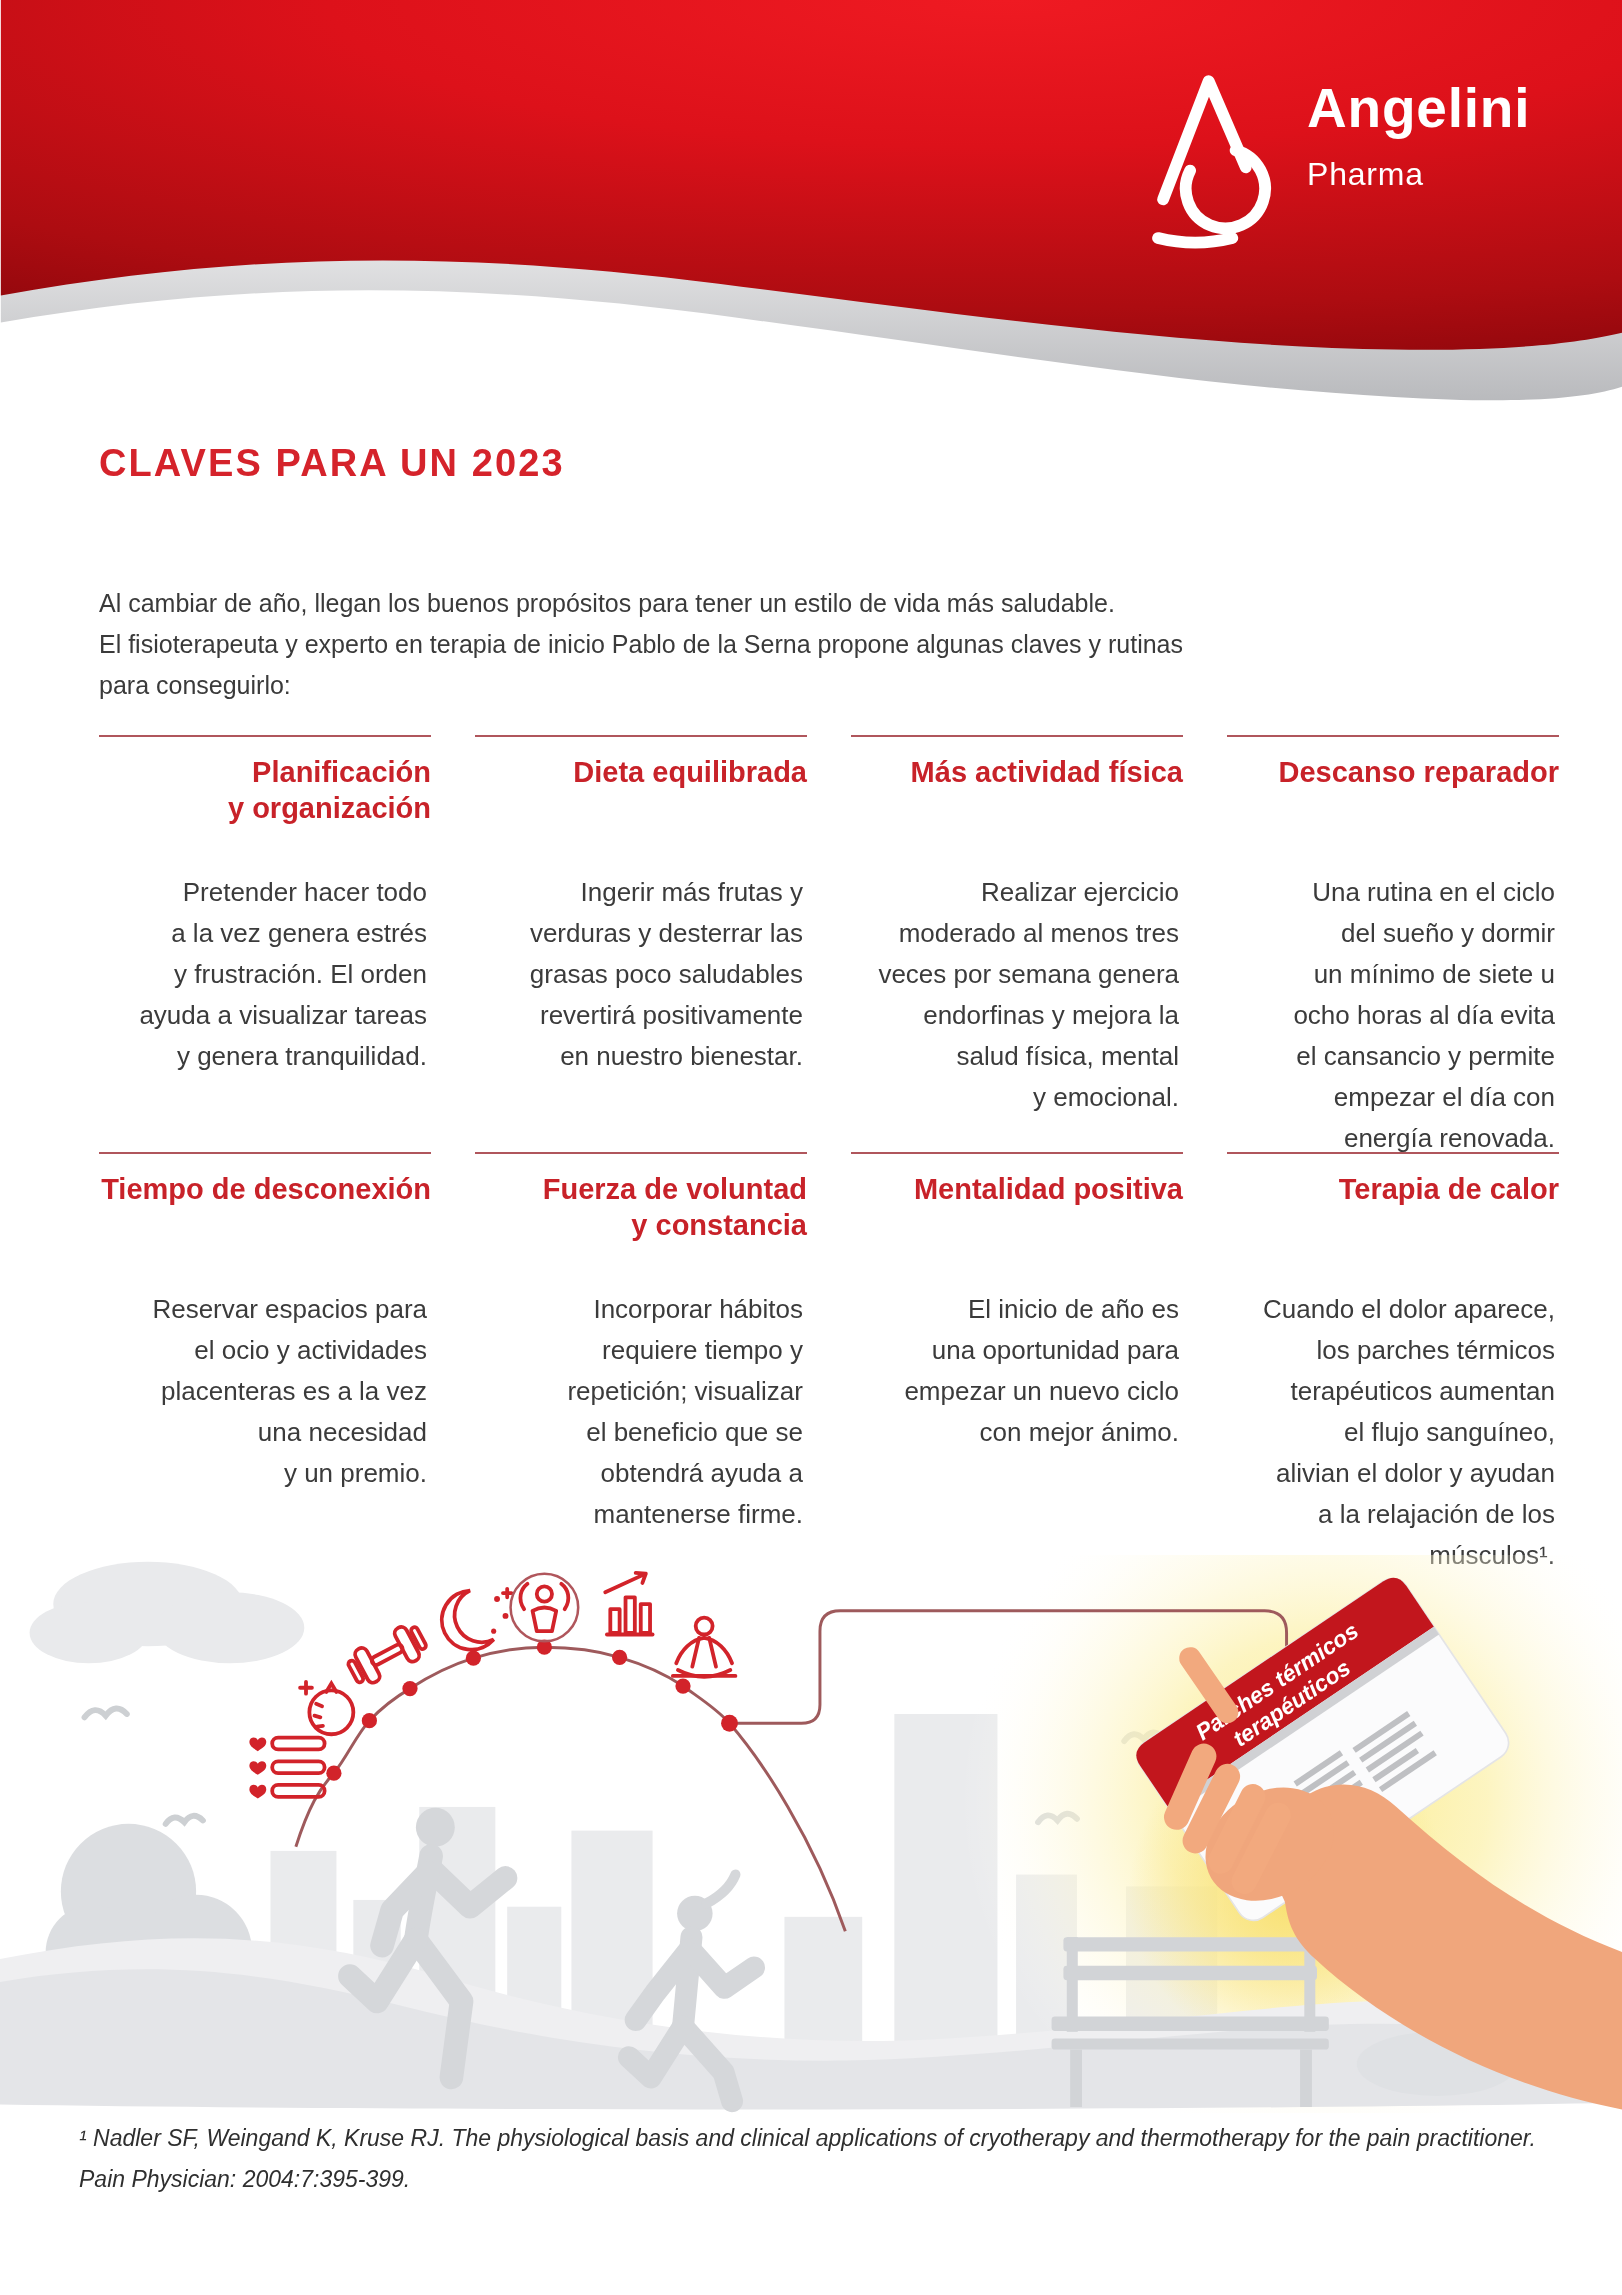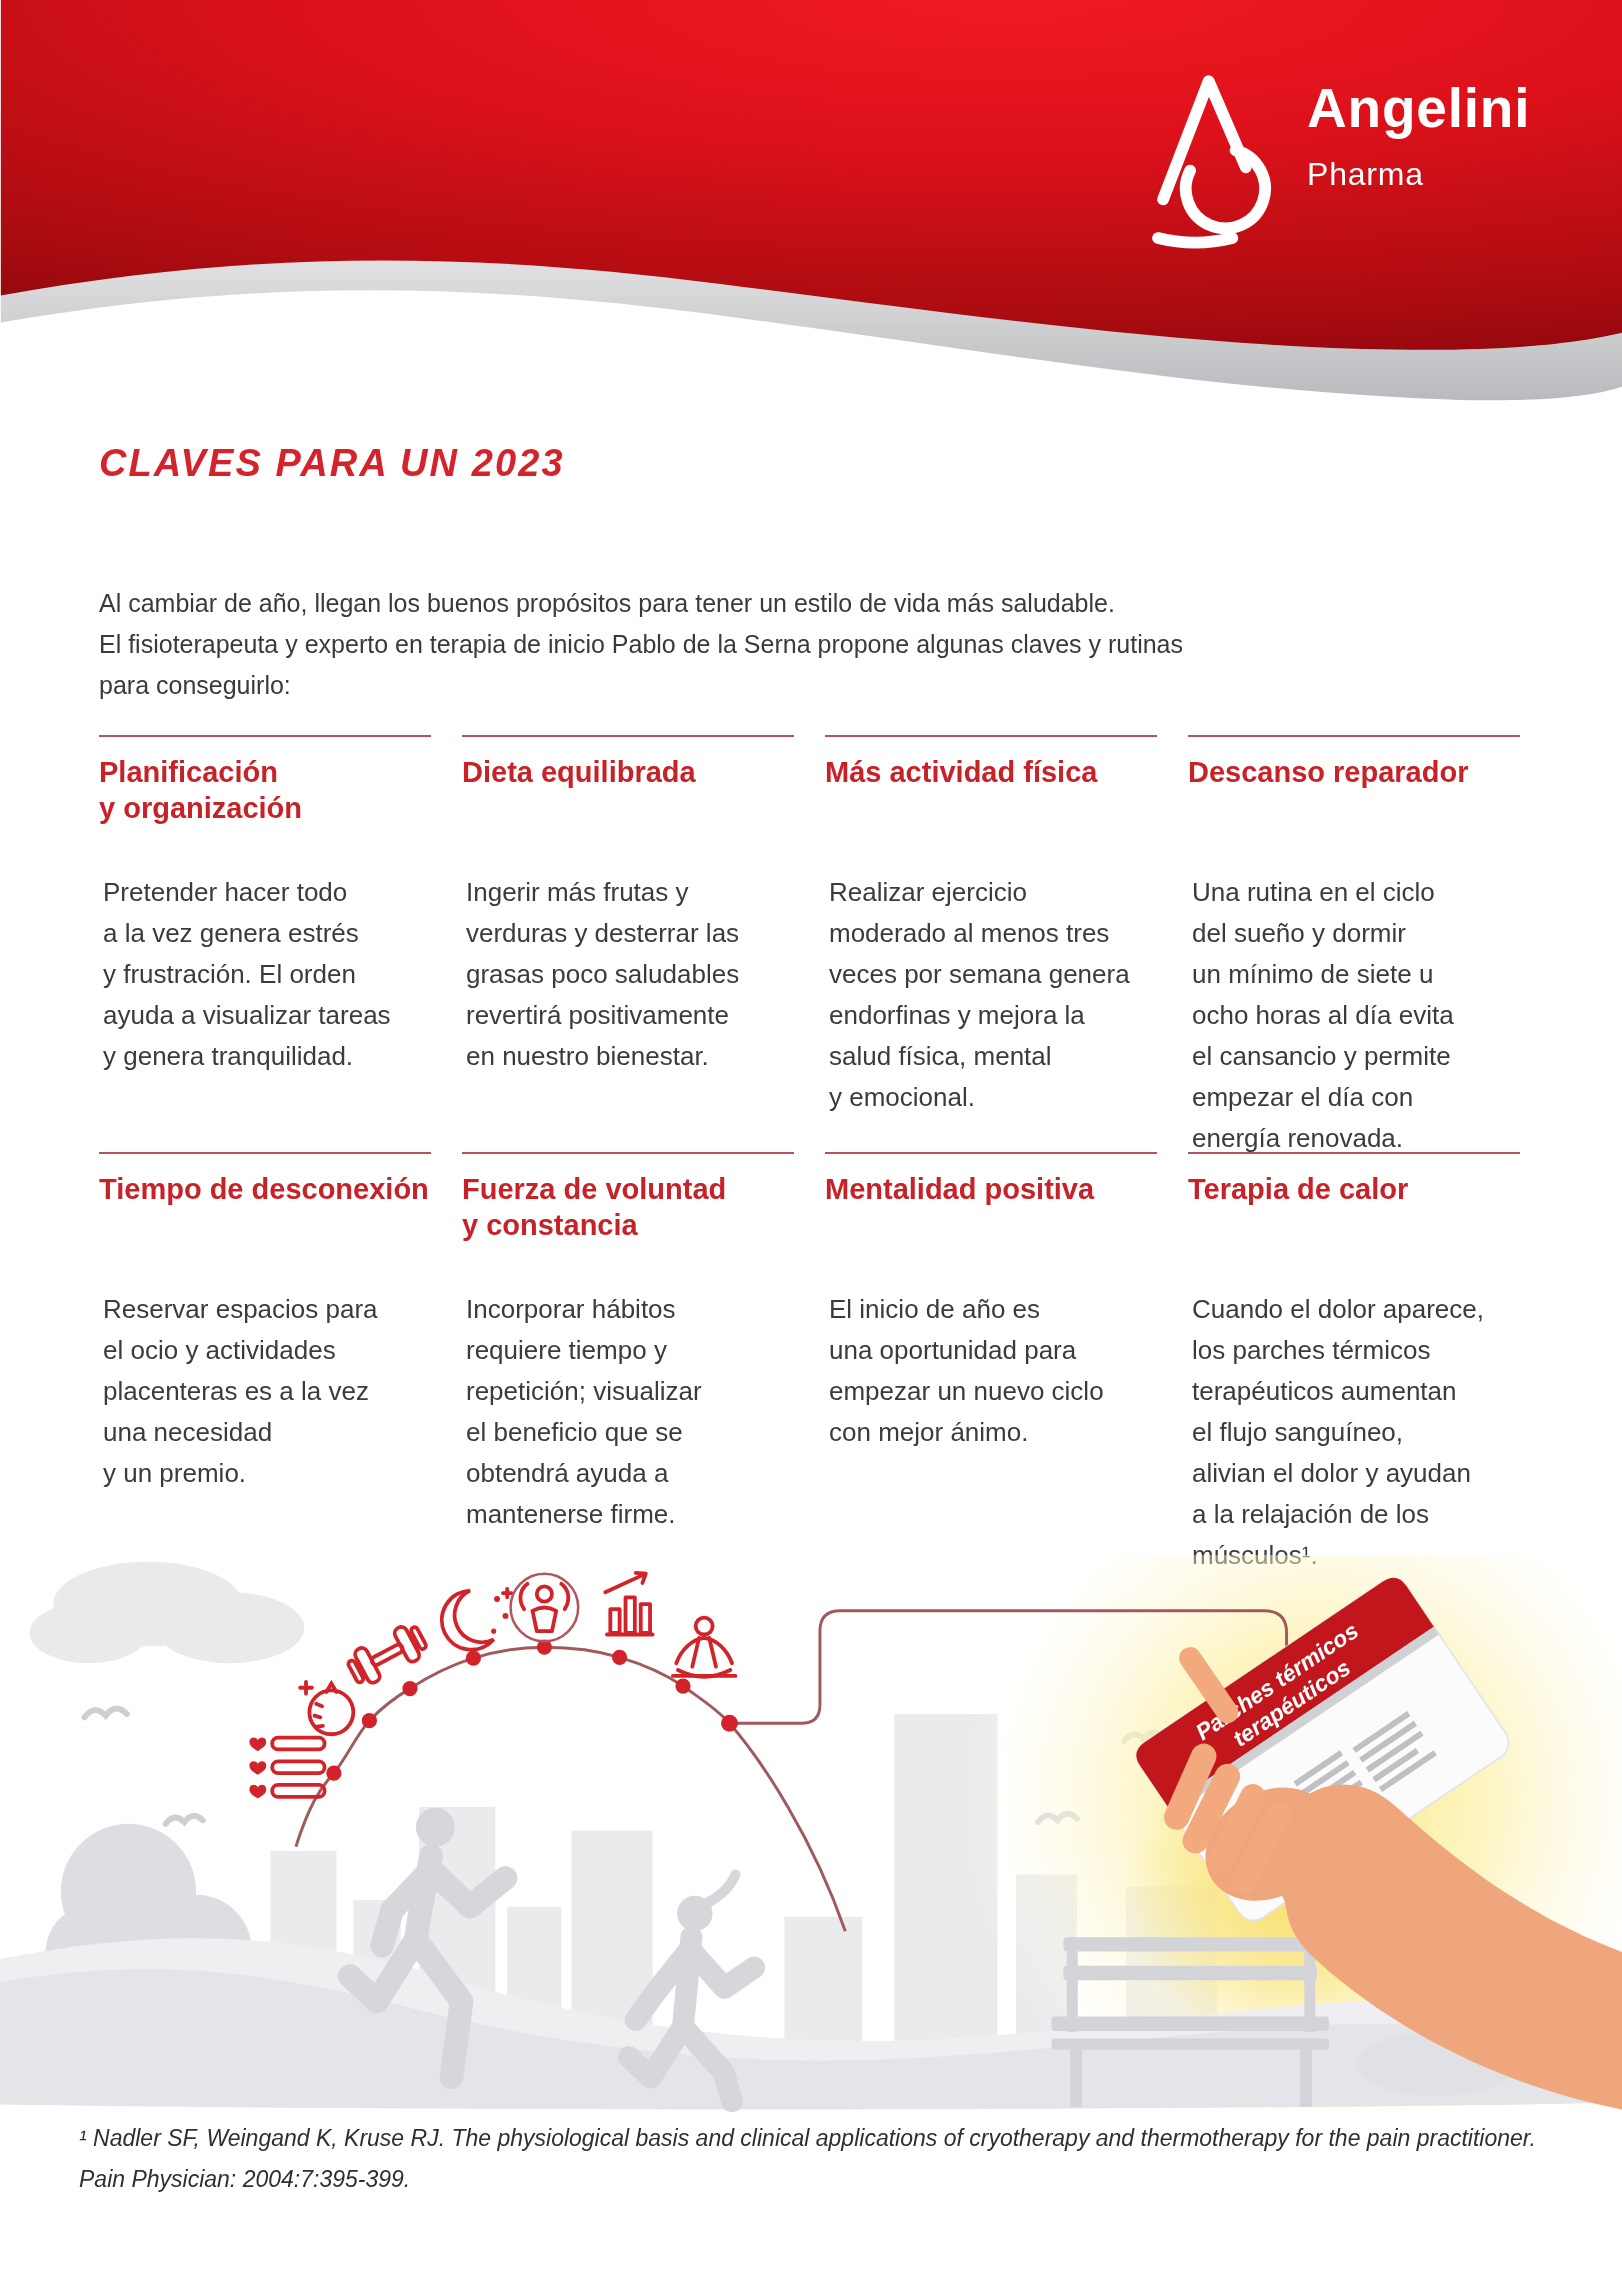--- a/index.html
+++ b/index.html
@@ -5,28 +5,28 @@
   html,body{margin:0;padding:0;background:#888;}
   .page{position:relative;width:1623px;height:2295px;background:#ffffff;overflow:hidden;
         font-family:"Liberation Sans",sans-serif;}
   
   .hdr{position:absolute;top:0;left:0;width:1623px;height:456px;}
   .brand{position:absolute;left:1307px;top:81px;color:#fff;line-height:1;}
   .brand .b1{display:block;font-size:55px;font-weight:bold;letter-spacing:0.8px;}
   .brand .b2{display:block;font-size:32px;font-weight:400;margin-top:22px;letter-spacing:0.8px;}
   .logo{position:absolute;left:1151px;top:66px;}
   
-  .doc-title{position:absolute;left:99px;top:421px;line-height:49px;font-style:italic;}
+  .doc-title{position:absolute;left:99px;top:421px;line-height:49px;}
   .doc-title .t1{display:block;font-size:38px;font-weight:bold;letter-spacing:2.1px;color:#d5232b;}
   .doc-title .t2{display:block;font-size:38px;font-weight:bold;letter-spacing:2.5px;color:#2e2b2c;}
   .intro{position:absolute;left:99px;top:558px;width:1318px;font-size:25px;line-height:41px;
          color:#3a3a3a;white-space:pre-line;}
   
   .tips{position:absolute;left:99px;top:735px;width:1422px;display:grid;
-        grid-template-columns:repeat(4,332px);column-gap:31px;grid-template-rows:417px auto;}
+        grid-template-columns:repeat(4,332px);column-gap:44px;grid-template-rows:417px auto;text-align:right;}
   .tip{border-top:2.5px solid #b0565c;padding-top:17px;}
   .tip h3{margin:0;height:114px;font-size:29px;line-height:36px;font-weight:bold;color:#c82229;
           white-space:pre-line;}
   .tip p{margin:4px;font-size:26px;line-height:41px;color:#3b3b3b;white-space:pre-line;}
   
   .illus{position:absolute;left:0;top:1555px;width:1623px;height:558px;}
   
   .footnote{position:absolute;left:79px;top:2118px;width:1521px;font-size:23px;line-height:41px;
             font-style:italic;color:#2f2f2f;z-index:3;}
 </style>

